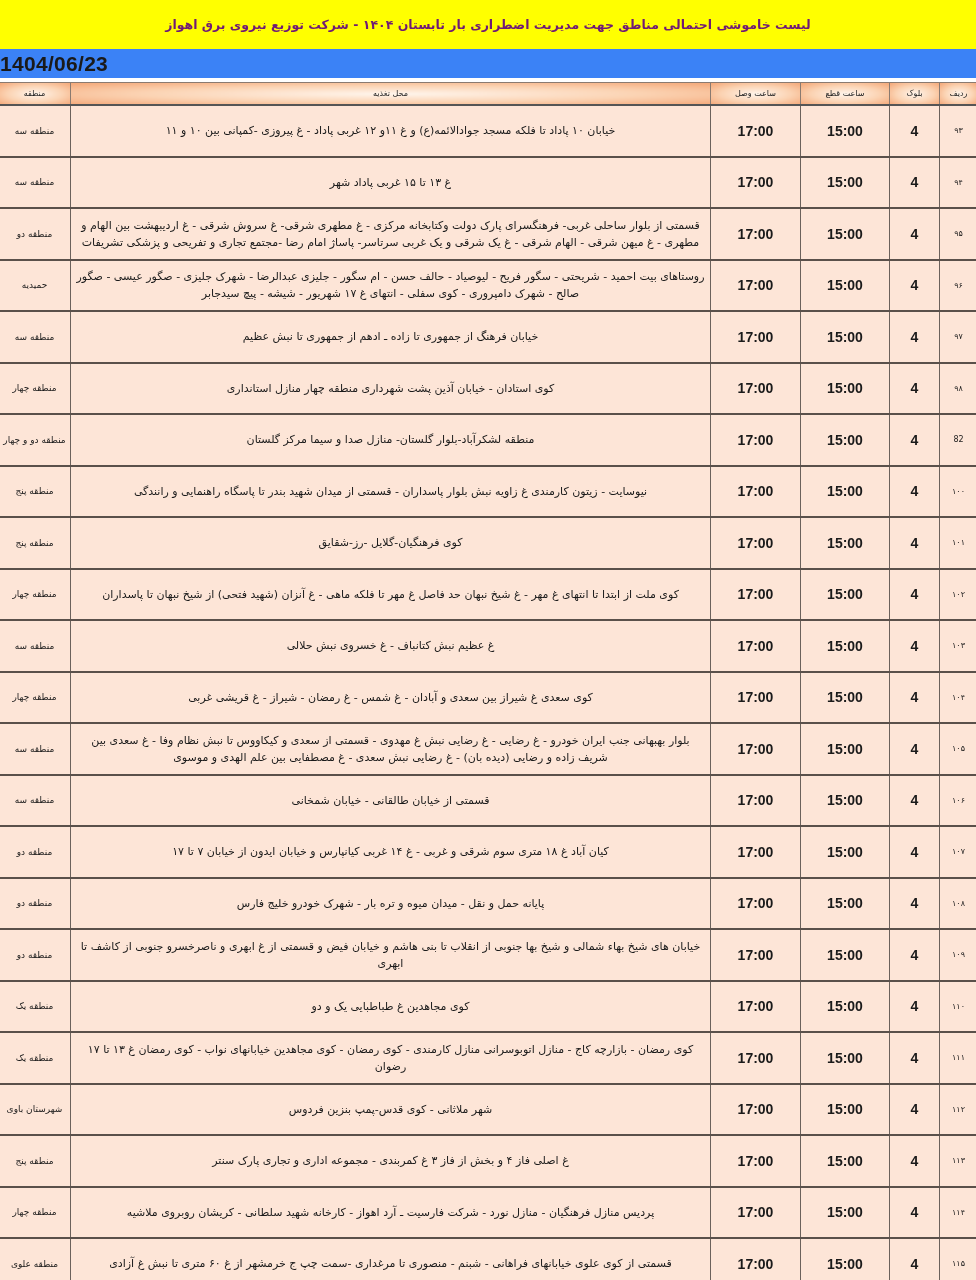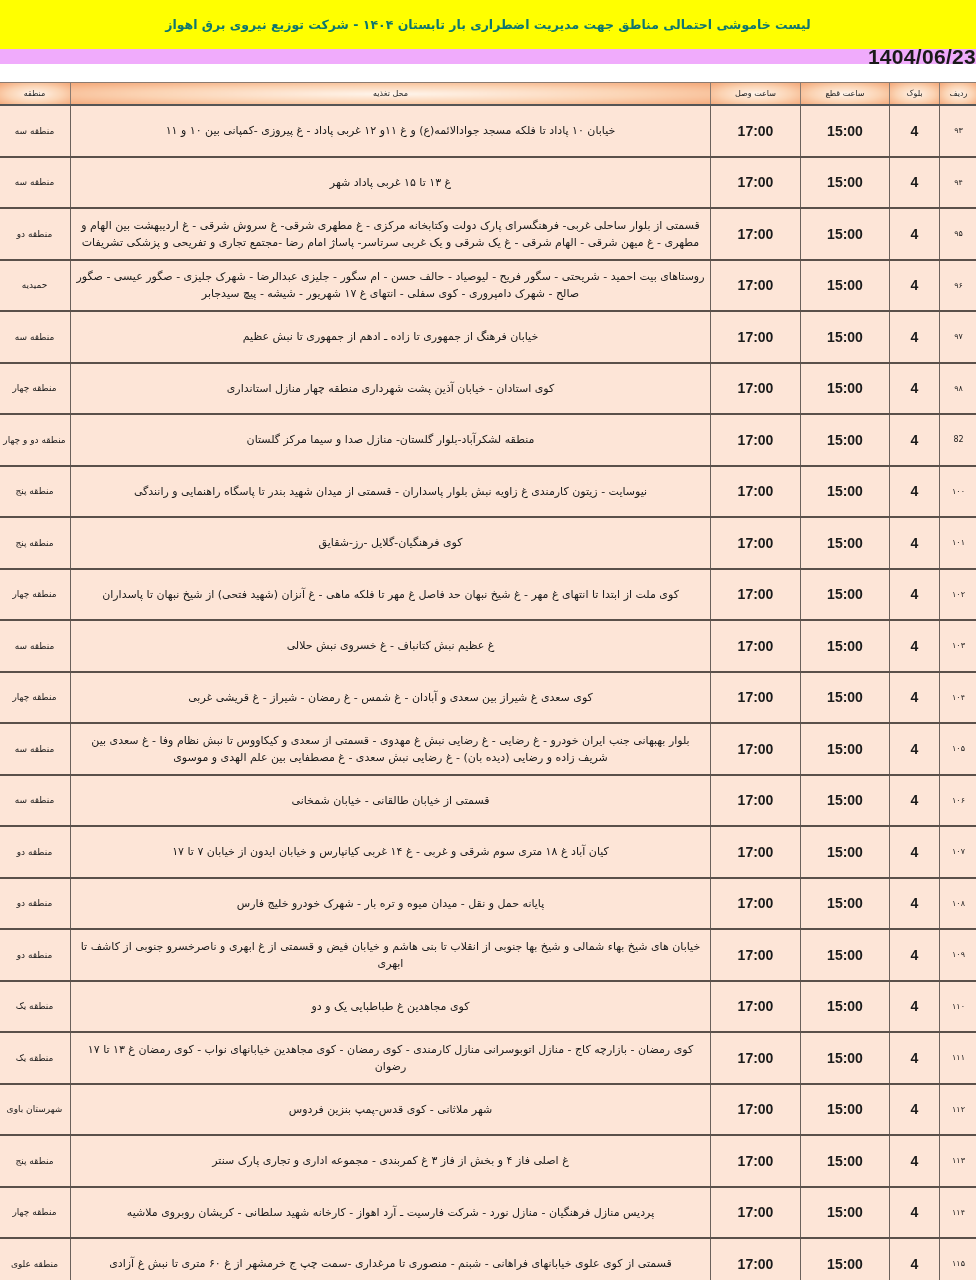--- a/index.html
+++ b/index.html
@@ -10,26 +10,26 @@
     position: relative;
   }
   .title-bar {
     position: absolute; left: 0; top: 0; width: 976px; height: 49px;
     background: #ffff00;
     border-bottom: 1px solid #c9a400;
     display: flex; align-items: center; justify-content: center;
     direction: rtl;
   }
   .title-bar span {
-    font-size: 12.5px; font-weight: bold; color: #0f766e;
+    font-size: 12.5px; font-weight: bold; color: #701a75;
   }
   .date-bar {
-    position: absolute; left: 0; top: 49px; width: 976px; height: 15px;
-    background: #f0abfc;
-    display: flex; align-items: center; justify-content: flex-end;
+    position: absolute; left: 0; top: 49px; width: 976px; height: 29px;
+    background: #3b82f6;
+    display: flex; align-items: center; justify-content: flex-start;
   }
   .date-bar span {
     font-family: "Liberation Sans", sans-serif;
     font-size: 21px; font-weight: bold; color: #1a1a1a; letter-spacing: 0.3px;
   }
   table.grid {
     position: absolute; left: -2px; top: 82px;
     border-collapse: collapse;
     direction: rtl;
     table-layout: fixed;

